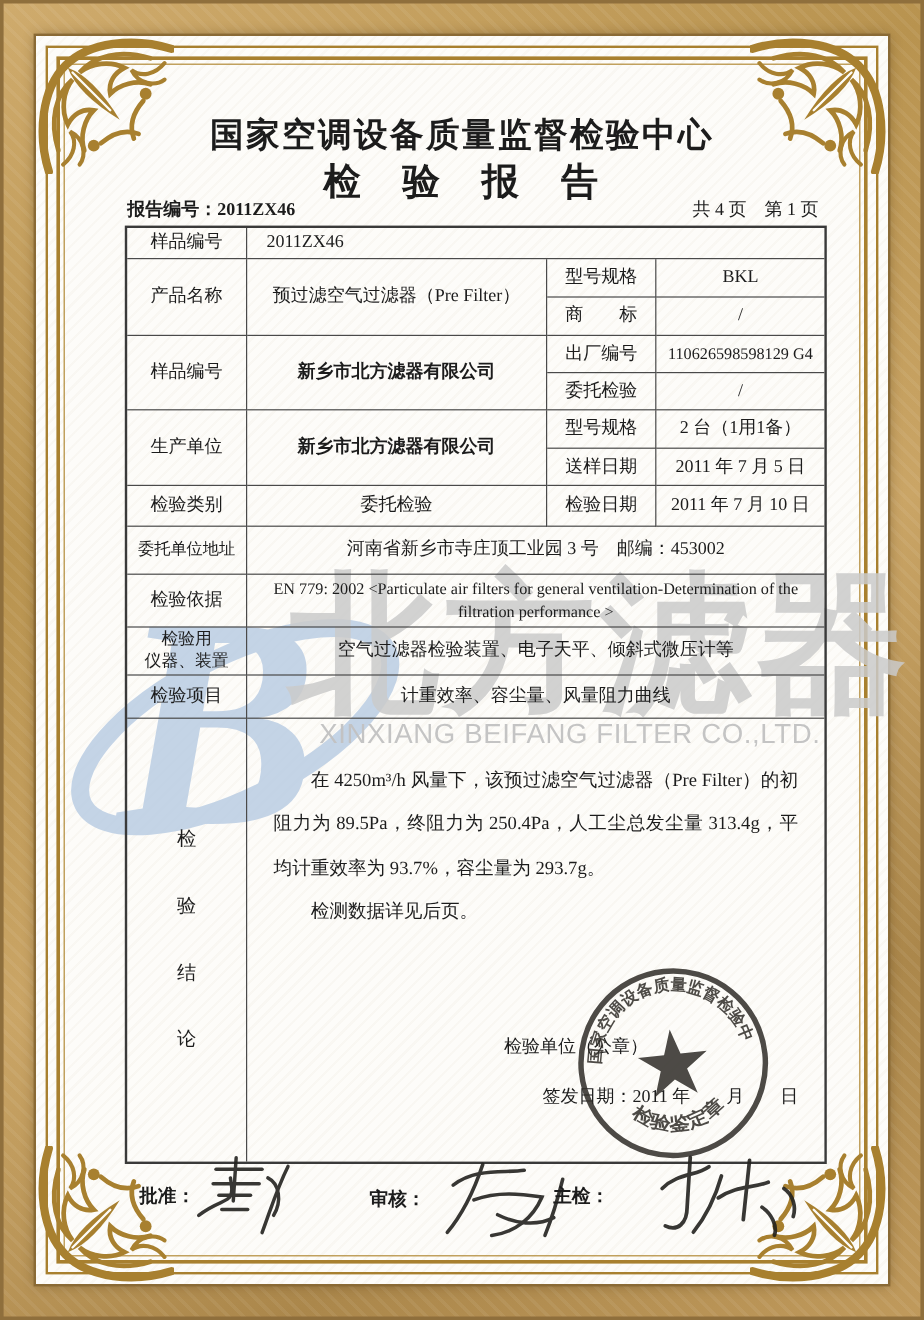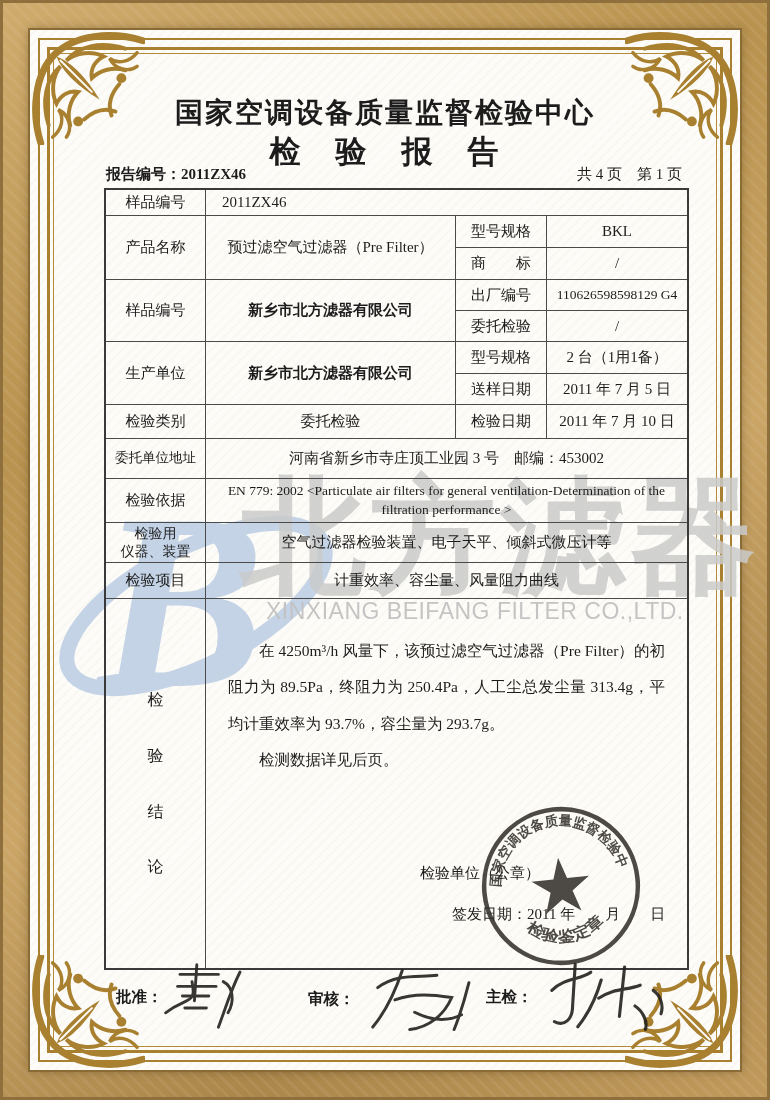--- a/index.html
+++ b/index.html
@@ -69,21 +69,21 @@
   .concl-body p.first{margin-top:34px;}
   .seal-unit{position:absolute;left:214px;top:264px;font-size:15px;white-space:nowrap;}
   .issue-date{position:absolute;left:246px;top:305px;font-size:15px;white-space:nowrap;}
   .stamp{position:absolute;left:264px;top:196px;width:182px;height:182px;opacity:.85;transform:rotate(-6deg);}
 
   
   .sig-label{position:absolute;font-size:15.5px;font-weight:bold;z-index:2;}
   .sig{position:absolute;z-index:2;}
   #approve-label{left:116px;top:987px;}
   #review-label{left:308px;top:989px;}
-  #chief-label{left:486px;top:987px;}
+  #chief-label{left:461px;top:987px;}
   #approve-sig{left:146px;top:960px;}
   #review-sig{left:352px;top:958px;}
   #chief-sig{left:530px;top:954px;}
 </style>
 </head>
 <body>
 
 <div id="page">
 
   <svg width="0" height="0" style="position:absolute">

